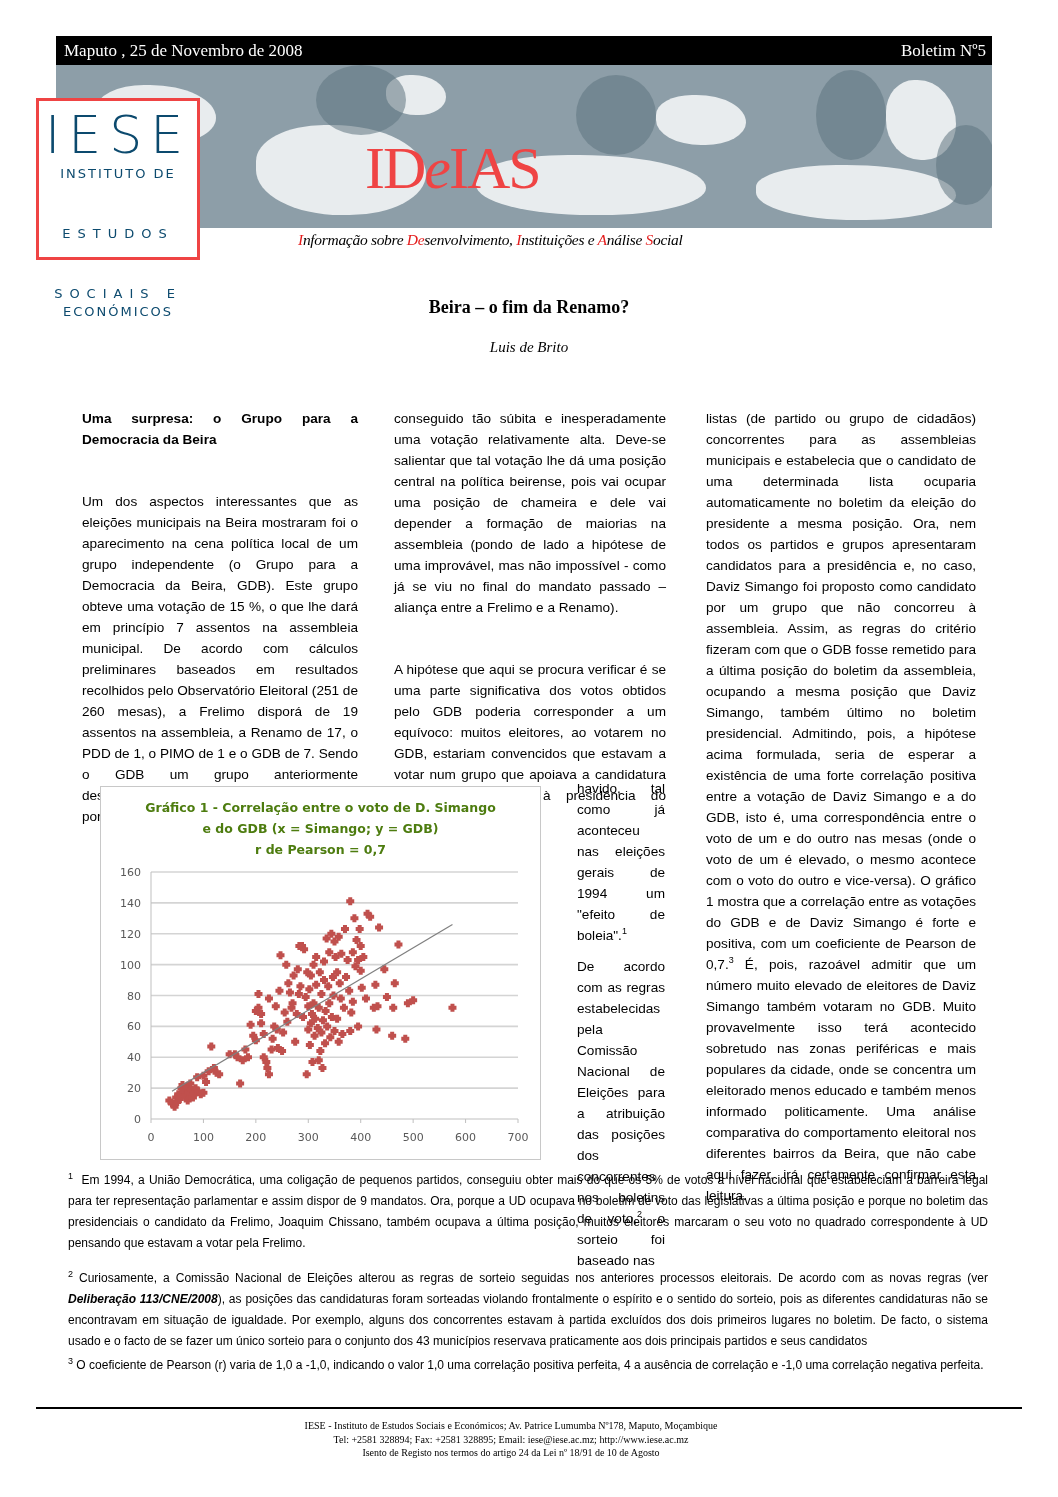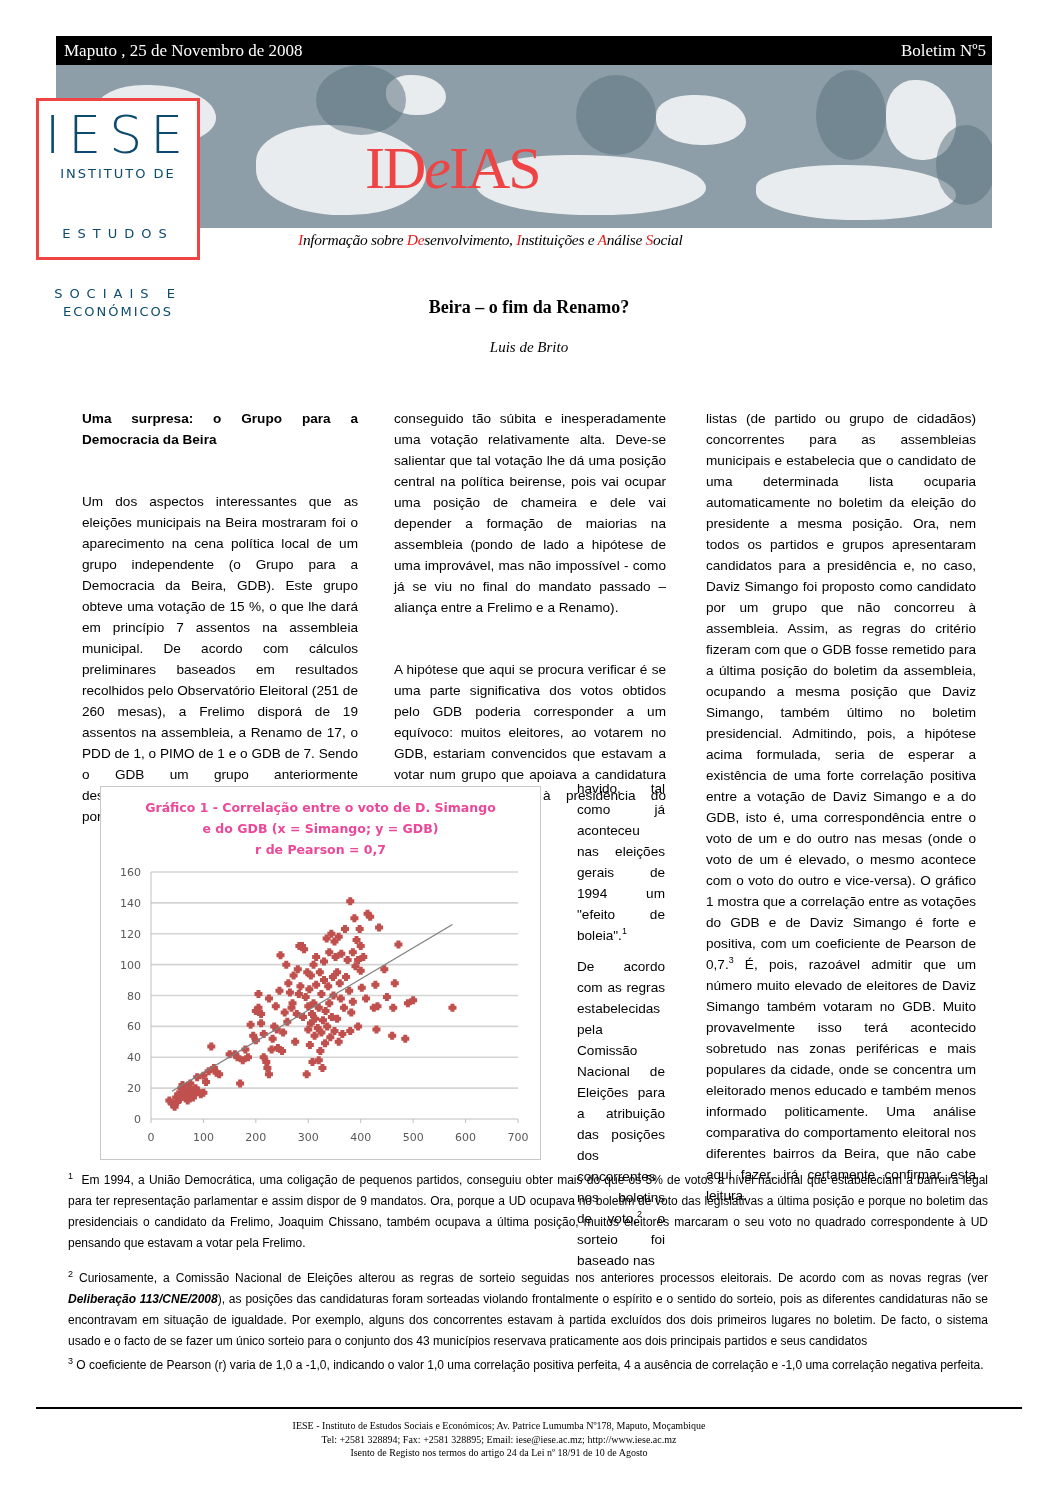--- a/index.html
+++ b/index.html
@@ -31,33 +31,33 @@
   .col p { margin: 10px; }
   .col .gap { height: 21px; }
   .col1 { left: 72px; top: 398px; width: 296px; }
   .col2 { left: 384px; top: 398px; width: 292px; }
   .col3 { left: 696px; top: 398px; width: 290px; }
   .col2b { left: 567px; top: 768px; width: 108px; }
   .h3 { font-weight: bold; }
 
   
   .chart { left: 100px; top: 786px; width: 441px; height: 374px; border: 1px solid #c8c8c8; background: #fff; box-sizing: border-box; }
-  .chart-title { position: absolute; left: 0; width: 100%; top: 10px; text-align: center; font-family: "DejaVu Sans", sans-serif; font-weight: bold; font-size: 12.5px; line-height: 21px; color: #ec4899; }
+  .chart-title { position: absolute; left: 0; width: 100%; top: 10px; text-align: center; font-family: "DejaVu Sans", sans-serif; font-weight: bold; font-size: 12.5px; line-height: 21px; color: #4d7c0f; }
   .chart svg { position: absolute; left: 0; top: 0; }
 
   
   .fn { font-size: 12px; line-height: 21px; text-align: justify; }
   .fn1 { left: 68px; top: 1170px; width: 920px; }
   .fn2 { left: 68px; top: 1268px; width: 920px; }
   .fn3 { left: 68px; top: 1355px; width: 920px; }
   .fn i { font-weight: bold; }
   sup { font-size: 9px; line-height: 0; }
 
   .footer-rule { left: 36px; top: 1407px; width: 986px; height: 2px; background: #000; }
-  .footer { left: 12px; width: 974px; top: 1419px; text-align: center; font-family: "Liberation Serif", serif; font-size: 10px; line-height: 13.5px; }
+  .footer { left: 0; width: 974px; top: 1419px; text-align: center; font-family: "Liberation Serif", serif; font-size: 10px; line-height: 13.5px; padding-left: 24px; }
 </style>
 </head>
 <body>
 
 <div class="abs topbar">
   <span class="date">Maputo , 25 de Novembro de  2008</span>
   <span class="issue">Boletim Nº5</span>
 </div>
 
 <div class="abs photo">

